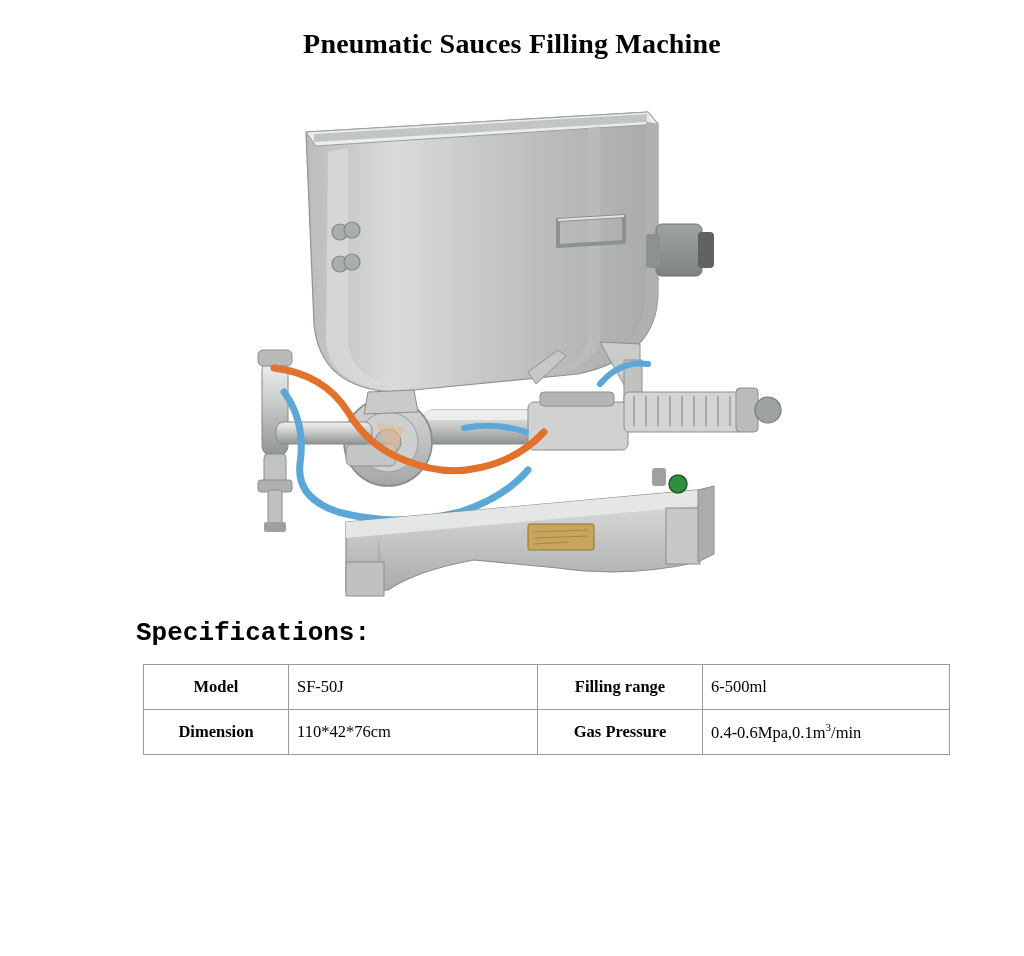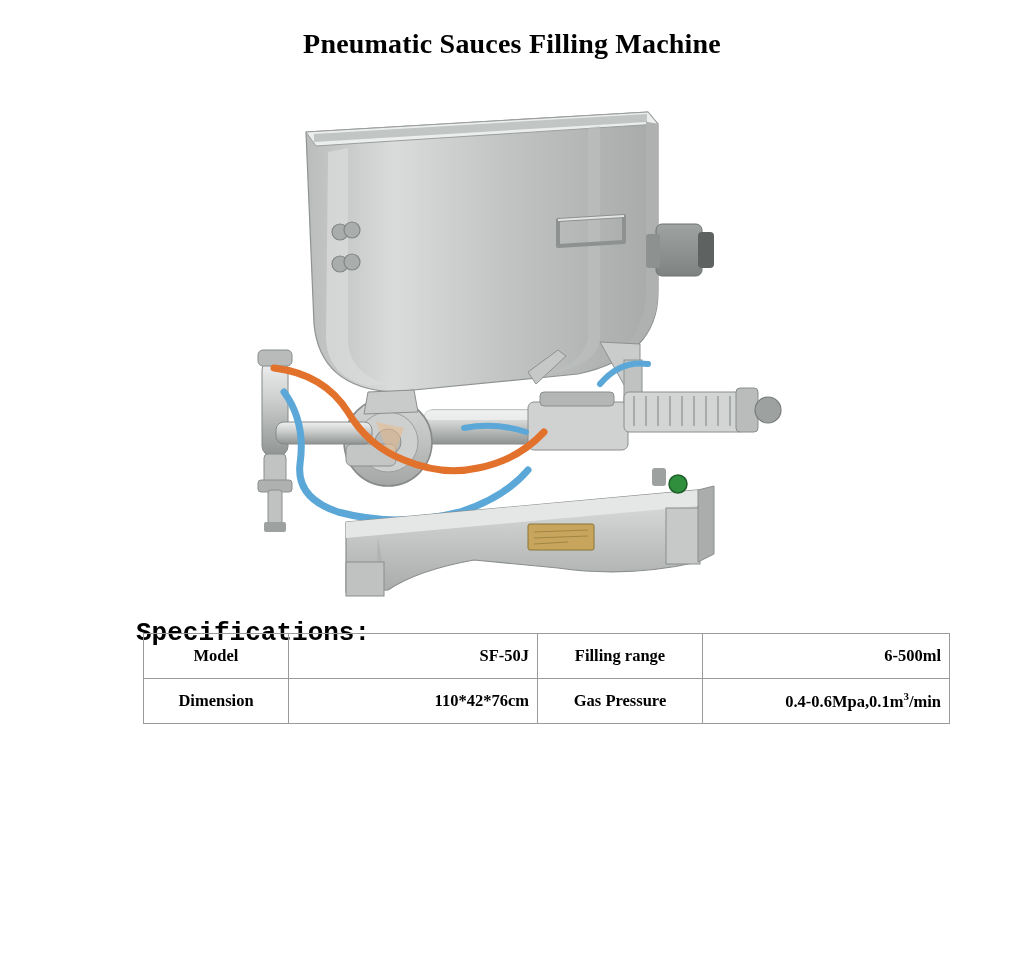--- a/index.html
+++ b/index.html
@@ -44,21 +44,21 @@
     position: absolute;
     top: 618px;
     left: 136px;
     font-family: Liberation Mono, monospace;
     font-weight: bold;
     font-size: 26px;
   }
 
   .spec-table-wrap {
     position: absolute;
-    top: 633px;
+    top: 664px;
     left: 143px;
     width: 738px;
   }
 
   table.spec {
     border-collapse: collapse;
     width: 738px;
     table-layout: fixed;
     font-family: "Liberation Serif", serif;
     font-size: 16.5px;
@@ -71,23 +71,22 @@
     height: 34px;
     line-height: 1.25;
   }
 
   td.k {
     text-align: center;
     font-weight: bold;
     width: 128px;
   }
   td.v {
-    text-align: right;
+    text-align: left;
     padding-left: 10px;
-    font-weight: bold;
   }
   td.v1 { width: 232px; }
   td.k2 { width: 148px; }
   td.v2 { width: 230px; }
 
   td.tall { height: 50px; }
 
   .two-line { line-height: 1.35; }
 
   .sup { font-size: 11px; vertical-align: super; }

